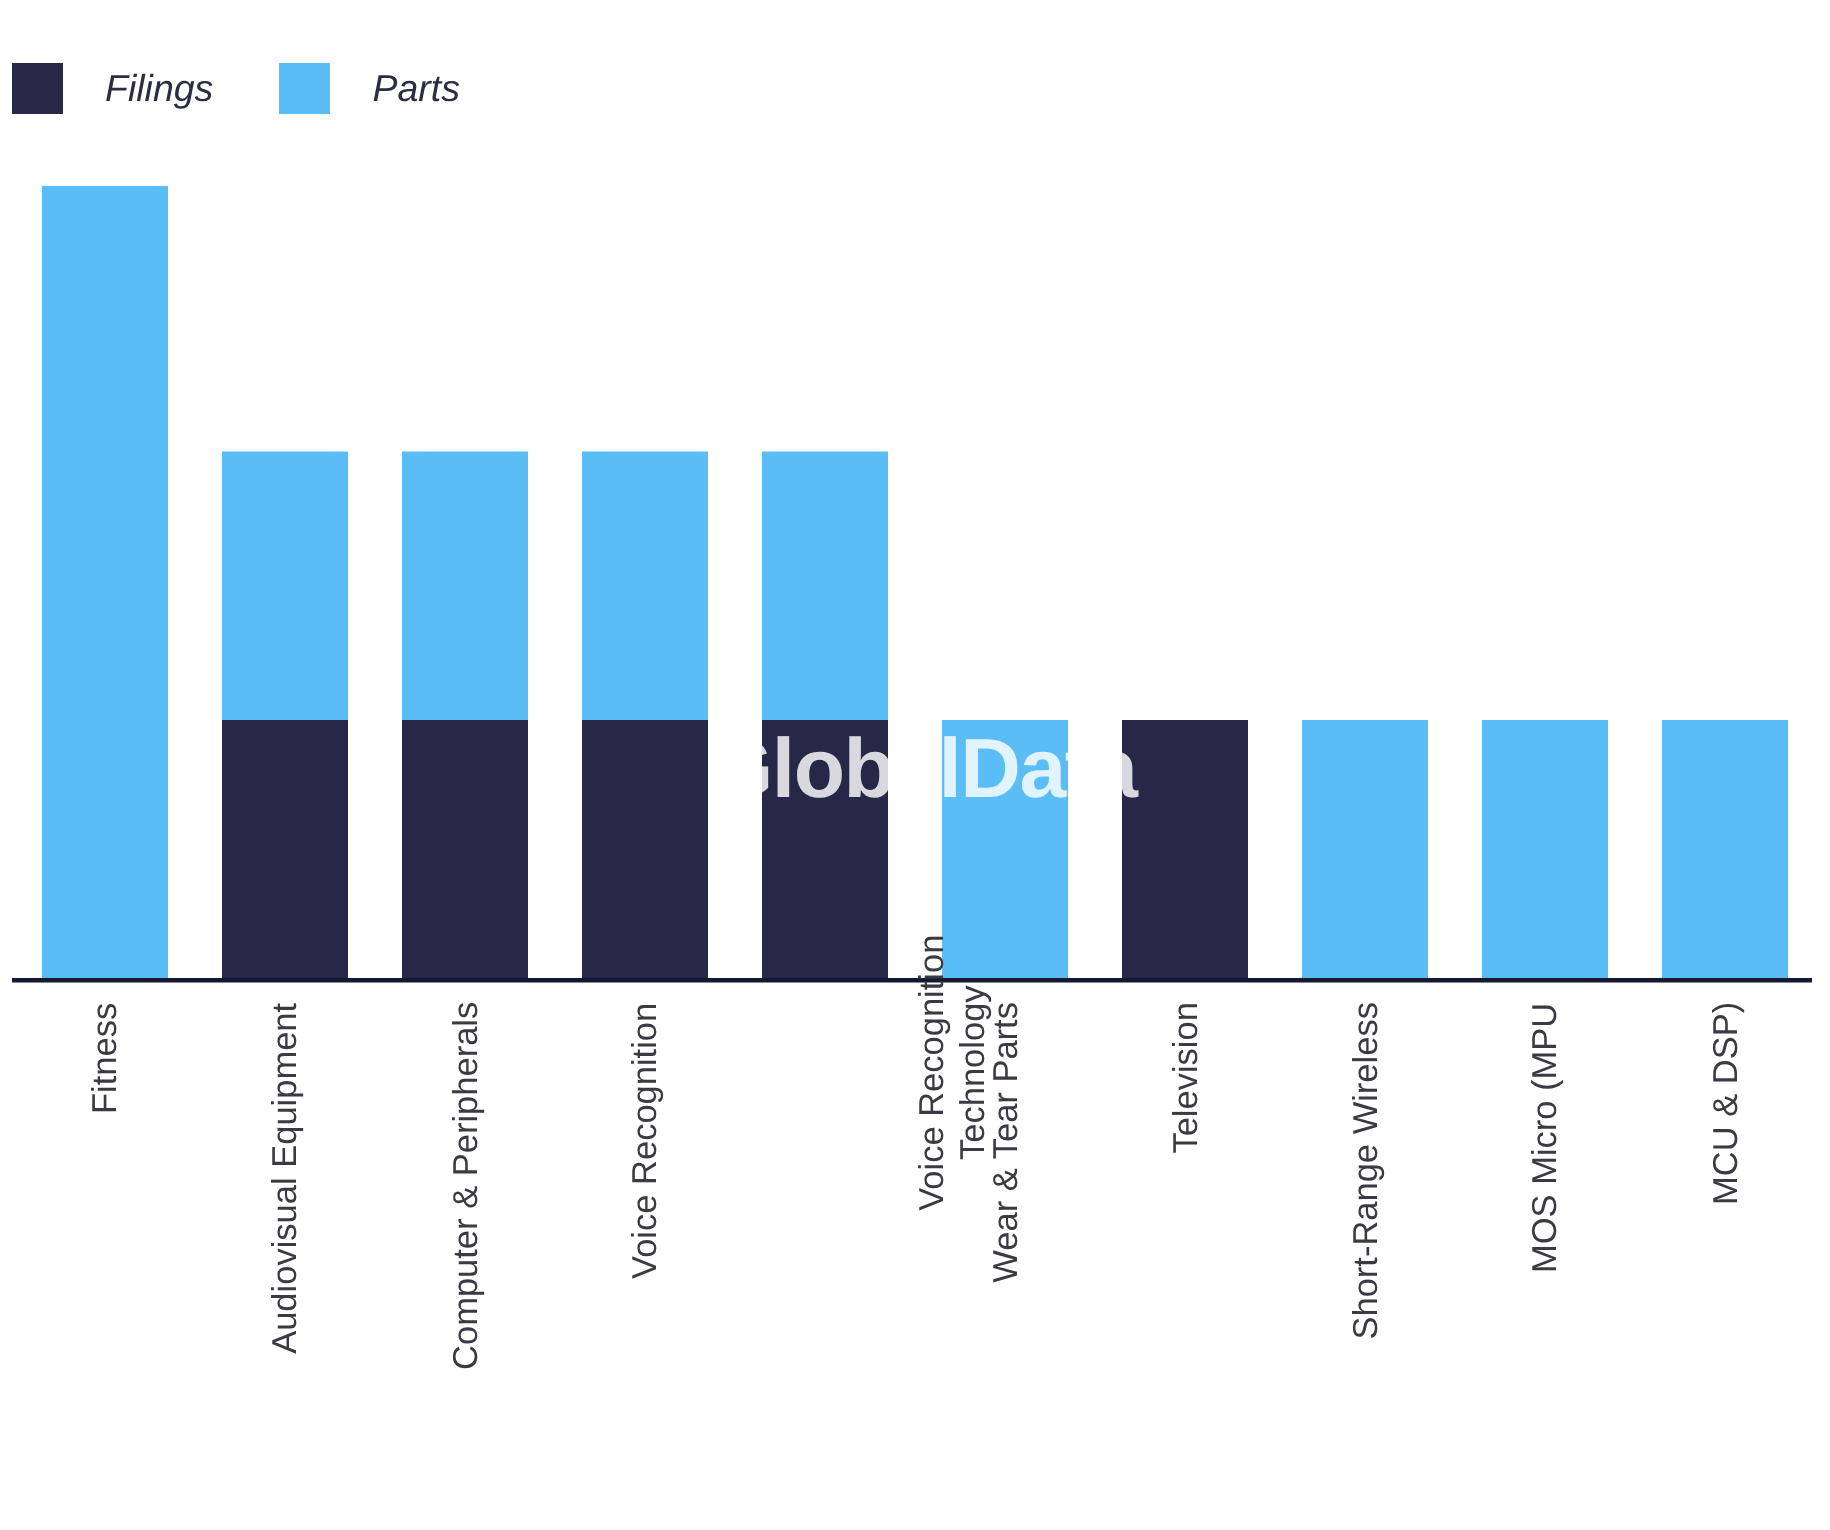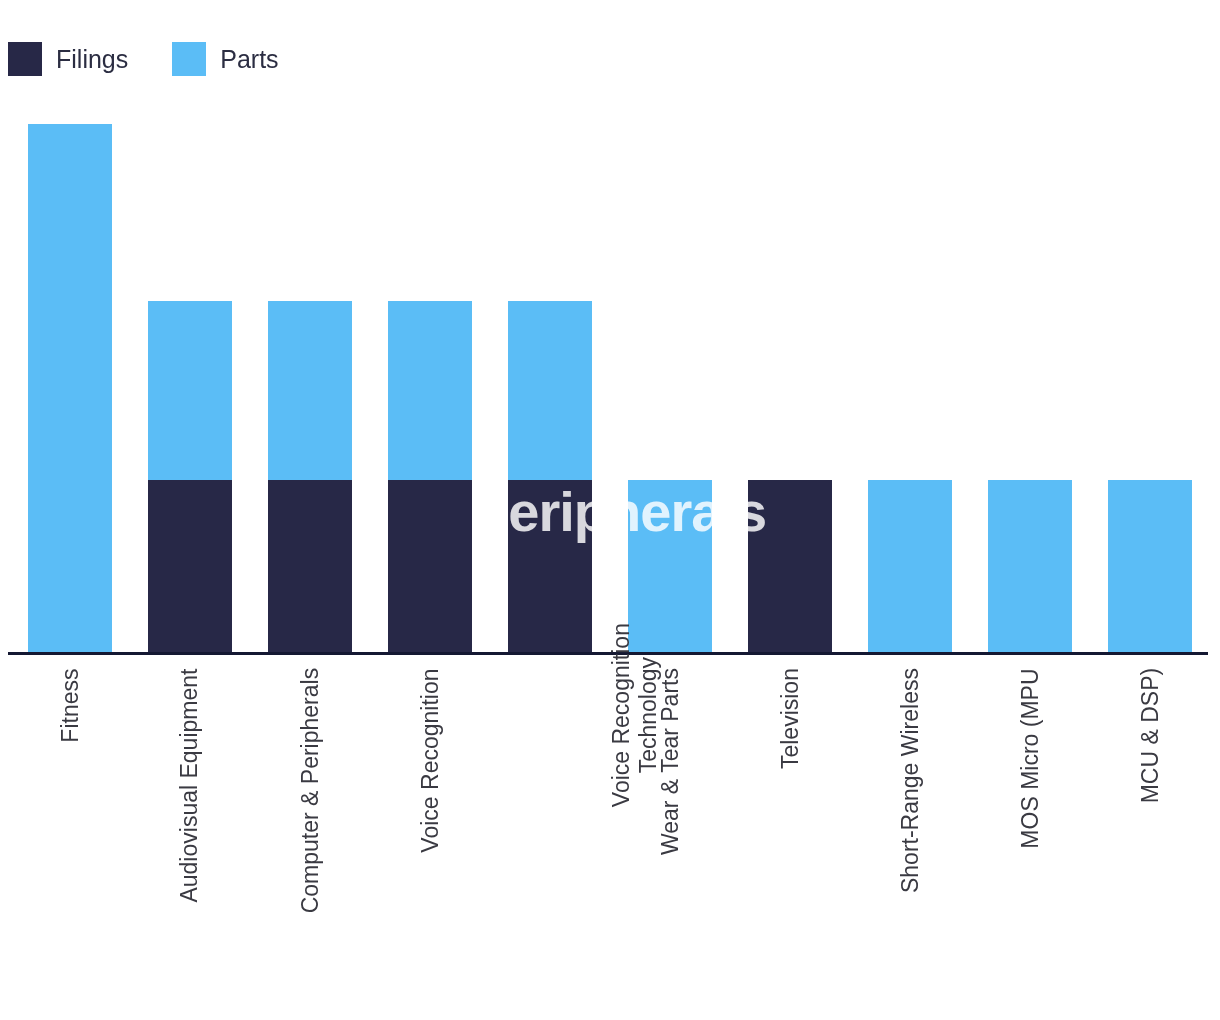--- a/index.html
+++ b/index.html
@@ -36,25 +36,26 @@
     display: flex;
     align-items: center;
     margin-right: 44px;
   }
   .legend-swatch {
     width: 34px;
     height: 34px;
     flex: 0 0 auto;
   }
   .legend-label {
-    margin-left: 14px;
+    margin-left: 28px;
     font-size: 25px;
     color: #2b2d42;
     line-height: 1;
     white-space: nowrap;
+    font-style: italic;
   }
 
   
   #plot {
     position: absolute;
     left: 0;
     top: 0;
     width: 1220px;
     height: 656px;
   }
@@ -174,21 +175,21 @@
     </div>
 
     <div class="bar-group" style="left:988px;">
       <span class="seg" style="height:173px;background:#5bbdf6;"></span>
     </div>
 
     <div class="bar-group" style="left:1108px;">
       <span class="seg" style="height:173px;background:#5bbdf6;"></span>
     </div>
 
-    <div id="watermark">Peripherals</div>
+    <div id="watermark">GlobalData</div>
 
     <div id="axis-line"></div>
   </div>
 
   <div id="xlabels">
     <div class="xlabel" style="left:28px;">
       <span class="rot" style="position: absolute; left: 5px; top: 29.5px;">Fitness</span>
     </div>
     <div class="xlabel" style="left:148px;">
       <span class="rot" style="position: absolute; left: -75px; top: 109.5px;">Audiovisual Equipment</span>

